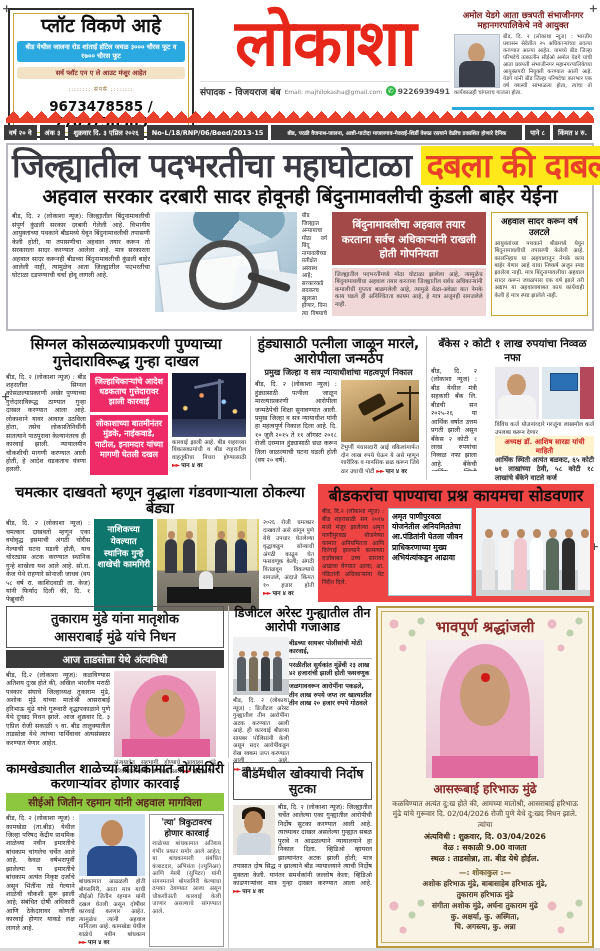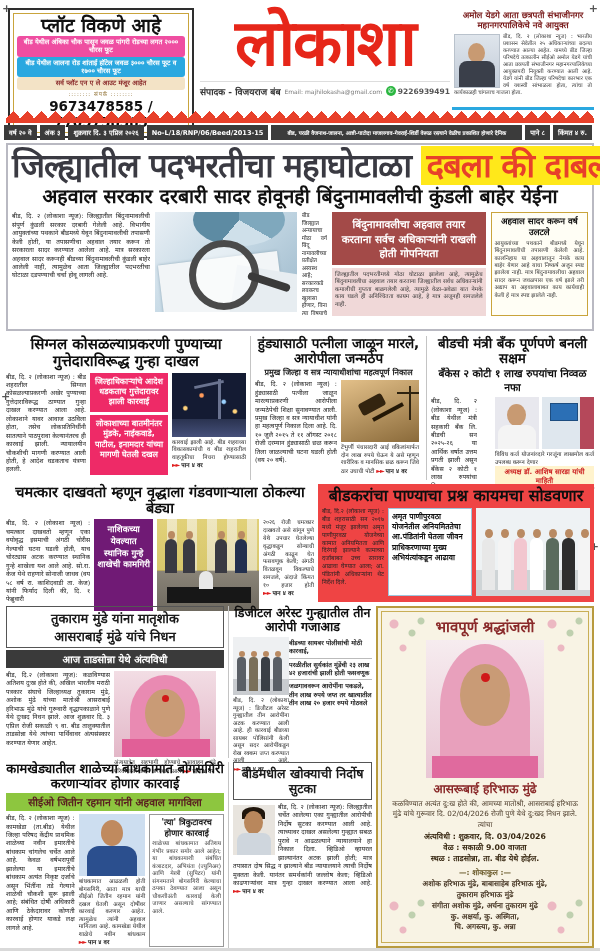--- a/index.html
+++ b/index.html
@@ -100,21 +100,21 @@
   .ph-bankman .face{position:absolute;left:12px;top:7px;width:19px;height:22px;border-radius:50%;background:#c89a72;}
   .ph-bankman .shirt{position:absolute;left:3px;top:28px;width:38px;height:24px;border-radius:9px 9px 0 0;background:#f4f4f4;}
   .ph-bankbld{width:52px;height:52px;background:#dfe7ee;}
   .ph-bankbld .board{position:absolute;left:8px;top:6px;width:26px;height:16px;background:#2b6fb5;border:1px solid #1d4d80;}
   .ph-bankbld .red{position:absolute;right:0;top:0;width:14px;height:52px;background:#b5485a;}
   .bank-red{font-size:7px;font-weight:bold;color:#cc2222;background:#fff3cd;text-align:center;padding:1px;}
   .bank-bold{font-size:6.8px;font-weight:bold;color:#333;line-height:1.3;text-align:justify;}
 
   .st-miracle{left:6px;top:484px;width:308px;height:118px;}
   .st-miracle .hl{font-size:14.5px;}
-  .olivebox{background:#701a75;color:#fff;font-weight:bold;font-size:8.6px;text-align:center;line-height:1.35;padding:5px 3px;}
+  .olivebox{background:#0f766e;color:#fff;font-weight:bold;font-size:8.6px;text-align:center;line-height:1.35;padding:5px 3px;}
   .ph-lineup{width:104px;height:92px;background:linear-gradient(#efe7c0,#d8cf9f 55%,#8a8478 56%,#6f6a60);}
   .ph-lineup .stripes{position:absolute;left:0;top:0;width:100%;height:52px;background:repeating-linear-gradient(90deg,#d8c24a 0 10px,#efe7c0 10px 20px);opacity:.6;}
   .ph-lineup .p{position:absolute;width:12px;height:34px;border-radius:6px 6px 0 0;background:#3a3a42;top:20px;}
   .ph-lineup .p:after{content:"";position:absolute;left:2.5px;top:-8px;width:7px;height:8px;border-radius:50%;background:#b98a62;}
   .ph-lineup .table{position:absolute;left:10px;bottom:8px;width:84px;height:16px;background:#171717;}
   .ph-lineup .sit{position:absolute;left:42px;bottom:22px;width:14px;height:18px;border-radius:7px 7px 0 0;background:#e8e8e8;}
 
   .st-water{left:318px;top:484px;width:276px;height:118px;background:#ef4444;padding:3px 4px;}
   .st-water .hl{font-size:16px;}
   .waterbox{background:#fff;border:1px solid #9fc6dd;font-size:7.6px;font-weight:bold;line-height:1.35;padding:3px;color:#111;}
@@ -186,21 +186,20 @@
 <div class="page">
 
   <span class="crop" style="left:2px;top:2px;">+</span>
   <span class="crop" style="right:2px;top:2px;">+</span>
   <span class="crop" style="left:1px;top:390px;">+</span>
   <span class="crop" style="right:1px;top:540px;">+</span>
 
   <div class="abs ad-plot">
     <div class="inner">
       <div class="ad-title">प्लॉट विकणे आहे</div>
-      <div class="ad-strip pink">बीड येथील अंबिका चौक पासून जवळ पांगरी रोडच्या लगत २००० चौरस फूट</div>
       <div class="ad-strip blue">बीड येथील जालना रोड शांताई हॉटेल जवळ ३००० चौरस फूट व १७०० चौरस फूट</div>
       <div class="ad-strip cream">सर्व प्लॉट एन ए ले आउट मंजूर आहेत</div>
       <div class="ad-contact">:::::::: संपर्क ::::::::</div>
       <div class="ad-phones">9673478585 / 7709758585</div>
     </div>
   </div>
 
   <div class="abs masthead">
     <div class="mast-title">लोकाशा</div>
     <div class="mast-row">
@@ -299,21 +298,20 @@
         </div>
         <div class="caption">
           <span>टेंभुर्णी पंचासदारी आई वकिलांमार्फत दोन लाख रुपये घेऊन ये असे म्हणून शारीरिक व मानसिक छळ करून जिवे ठार उघाची पोटी</span>
           <span class="cont"><span class="cc">►►</span> <span>पान ४ वर</span></span>
         </div>
       </div>
     </div>
   </div>
 
   <div class="abs story st-bank rule-l">
-    <div class="hl">बीडची मंत्री बँक पूर्णपणे बनली सक्षम</div>
     <div class="bank-sub">बँकेस २ कोटी १ लाख रुपयांचा निव्वळ नफा</div>
     <div style="display:flex;gap:18px;margin-top:3px;">
       <div class="tiny" style="width:58px;height:104px;">बीड, दि. २ (लोकाशा न्यूज) : बीड येथील मंत्री सहकारी बँक लि. बीडची सन २०२५-२६ या आर्थिक वर्षात उत्तम प्रगती झाली असून बँकेस २ कोटी १ लाख रुपयांचा निव्वळ नफा झाला आहे. बँकेची आर्थिक स्थिती अत्यंत बळकट असून ठेवी ६५ कोटींवर गेल्या आहेत; ५८ कोटी १८ लाखांचे कर्ज वाटप झाले आहे.</div>
       <div style="width:100px;">
         <div style="display:flex;gap:3px;">
           <div class="photo ph-bankman">
               <div class="face"></div>
               <div class="shirt"></div>
             </div>
           <div class="photo ph-bankbld">

